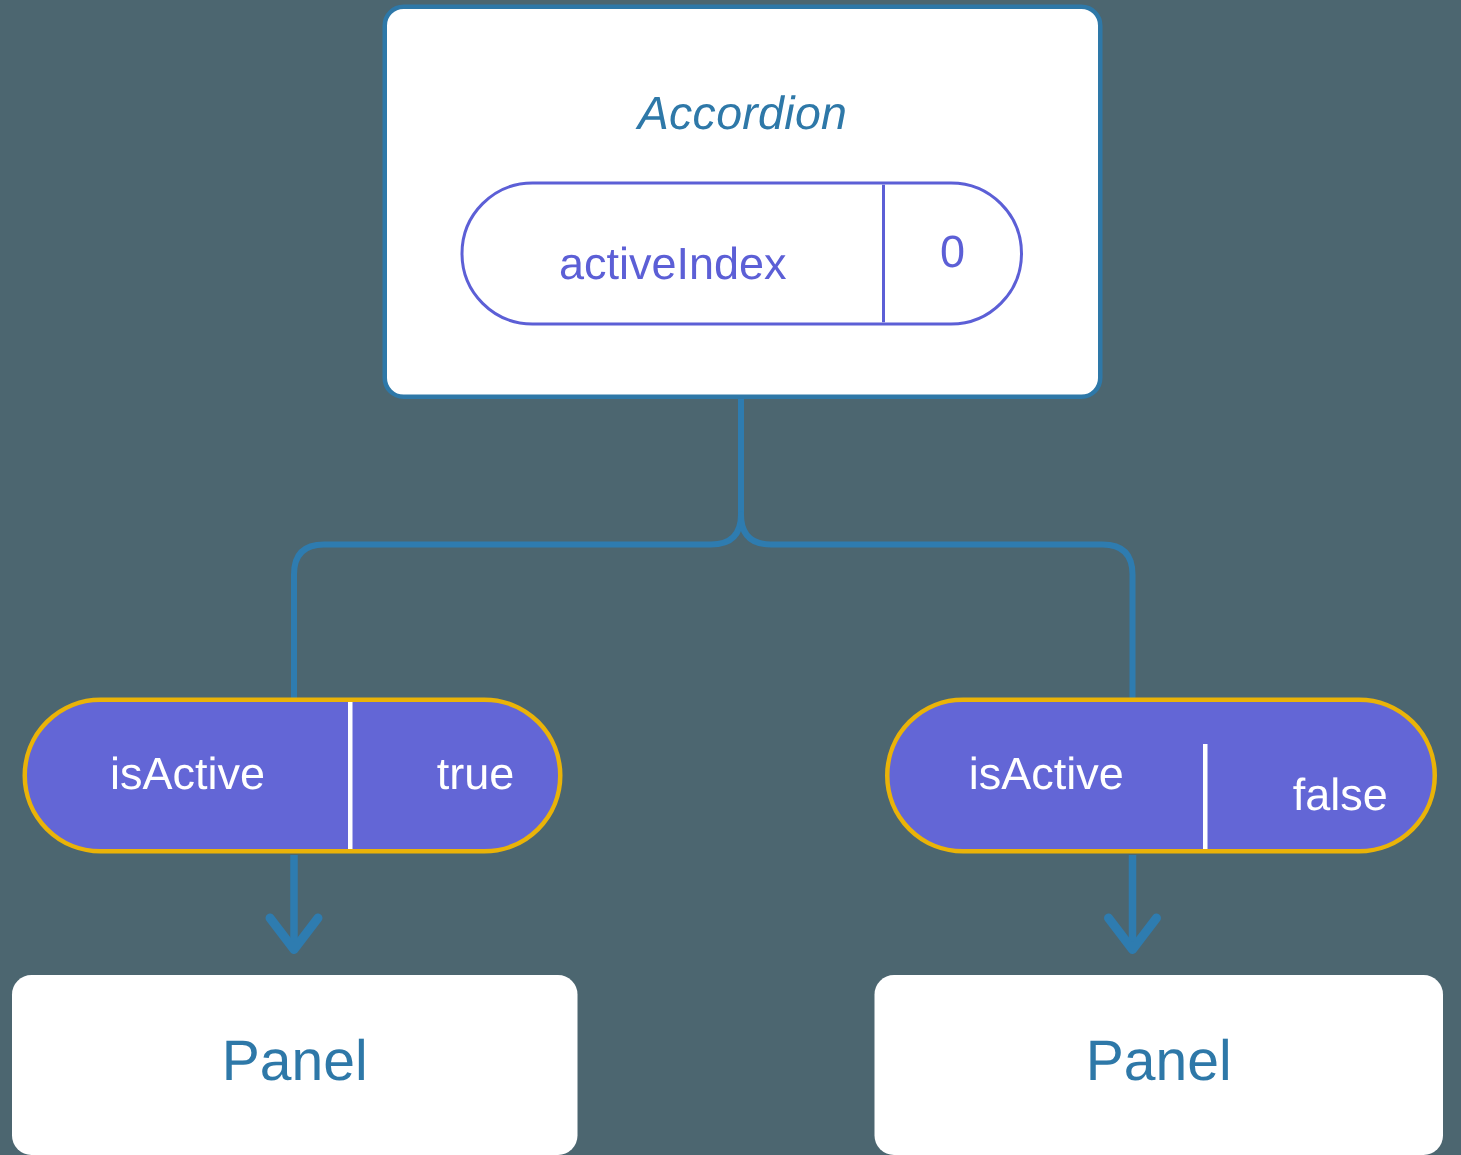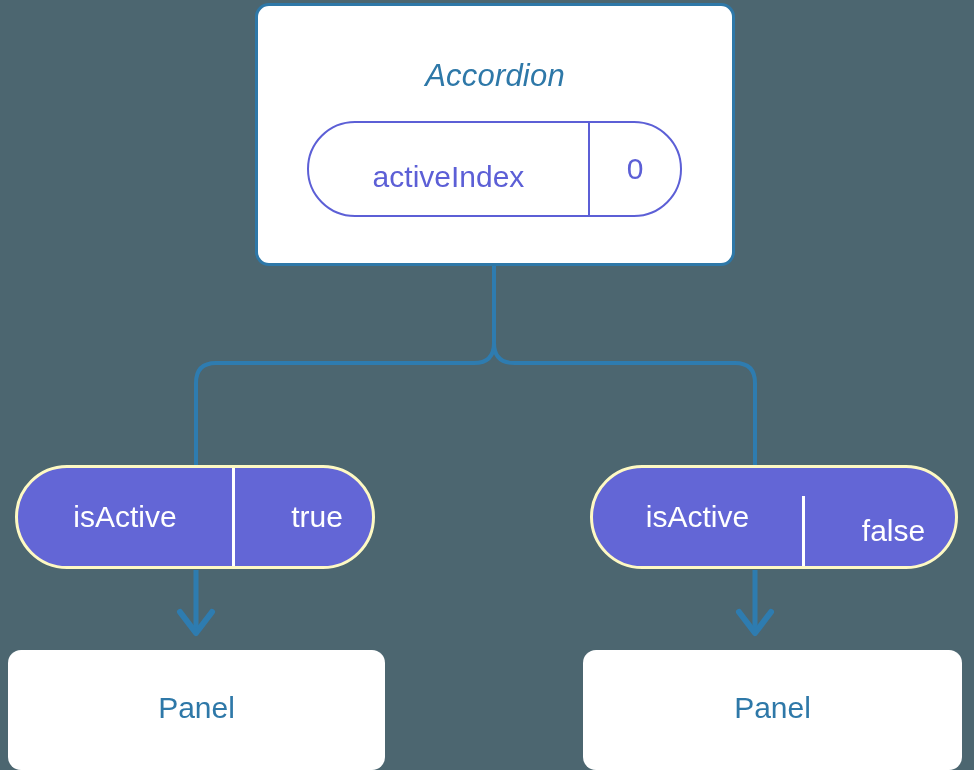--- a/index.html
+++ b/index.html
@@ -71,21 +71,21 @@
   .pill.outline {
     border: 2px solid #5C5FD6;
     background: transparent;
   }
   .pill.outline .seg { color: #5C5FD6; }
   .pill.outline .seg.val { border-left: 2px solid #5C5FD6; }
 
   
   .pill.filled {
     background: #6366D6;
-    border: 3px solid #fef9c3;
+    border: 3px solid #eab308;
   }
   .pill.filled .seg { color: #ffffff; }
   .pill.filled .seg.val { border-left: 3px solid #ffffff; padding-left: 27px; }
 
   #state-pill {
     left: 307px;
     top: 121px;
     width: 375px;
     height: 96px;
     font-size: 30px;
@@ -120,21 +120,21 @@
     border-radius: 13px;
     box-sizing: border-box;
     display: flex;
     align-items: center;
     justify-content: center;
   }
   #panel-left  { left: 8px;   top: 650px; width: 377px; height: 120px; }
   #panel-right { left: 583px; top: 650px; width: 379px; height: 120px; }
   .panel-label {
     color: #2E78A8;
-    font-size: 30px;
+    font-size: 38px;
     font-weight: 400;
     white-space: nowrap;
     position: relative;
     top: -2px;
   }
 </style>
 </head>
 <body>
 
 <div id="canvas">

